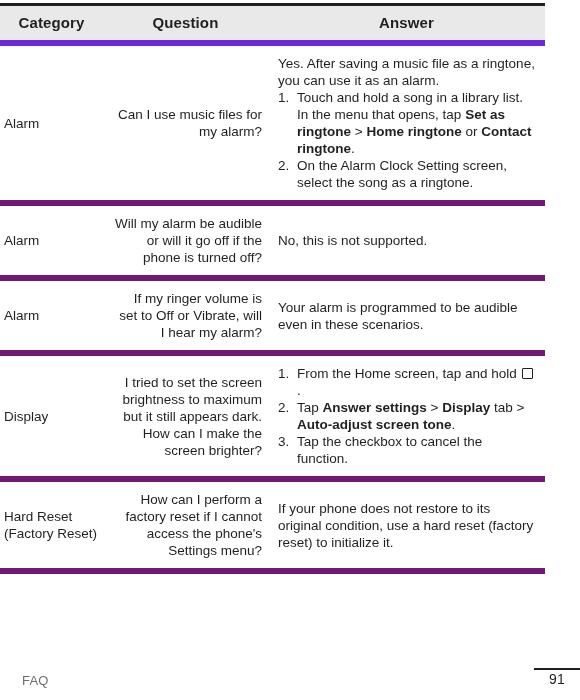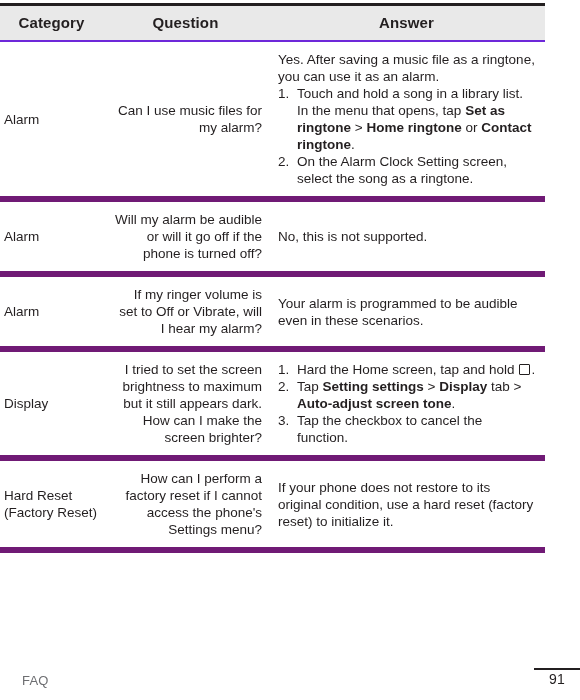--- a/index.html
+++ b/index.html
@@ -35,21 +35,21 @@
     table-layout: fixed;
   }
 
   .faq-table col.c-category { width: 103px; }
   .faq-table col.c-question { width: 165px; }
   .faq-table col.c-answer   { width: 277px; }
 
   thead th {
     background: #e9e9e9;
     border-top: 3px solid #231f20;
-    border-bottom: 2px solid #6d28d9;
+    border-bottom: 6px solid #6d28d9;
     font-size: 15px;
     font-weight: bold;
     color: #231f20;
     padding: 8px 0 9px 0;
     text-align: center;
     letter-spacing: 0.1px;
   }
 
   tbody td {
     border-bottom: 6px solid #701a75;
@@ -183,22 +183,22 @@
           <td class="que">If my ringer volume is set to Off or Vibrate, will I hear my alarm?</td>
           <td class="ans">
             <p>Your alarm is programmed to be audible even in these scenarios.</p>
           </td>
         </tr>
         <tr>
           <td class="cat">Display</td>
           <td class="que">I tried to set the screen brightness to maximum but it still appears dark. How can I make the screen brighter?</td>
           <td class="ans">
             <ol class="steps">
-              <li><span class="num">1.</span><span>Hard the Home screen, tap and hold </span><span class="key-icon"></span><span>.</span></li>
-              <li><span class="num">2.</span><span>Tap </span><b>Setting settings</b><span> &gt; </span><b>Display</b><span> tab &gt; </span><b>Auto-adjust screen tone</b><span>.</span></li>
+              <li><span class="num">1.</span><span>From the Home screen, tap and hold </span><span class="key-icon"></span><span>.</span></li>
+              <li><span class="num">2.</span><span>Tap </span><b>Answer settings</b><span> &gt; </span><b>Display</b><span> tab &gt; </span><b>Auto-adjust screen tone</b><span>.</span></li>
               <li><span class="num">3.</span><span>Tap the checkbox to cancel the function.</span></li>
             </ol>
           </td>
         </tr>
         <tr>
           <td class="cat">Hard Reset (Factory Reset)</td>
           <td class="que">How can I perform a factory reset if I cannot access the phone's Settings menu?</td>
           <td class="ans">
             <p>If your phone does not restore to its original condition, use a hard reset (factory reset) to initialize it.</p>
           </td>

